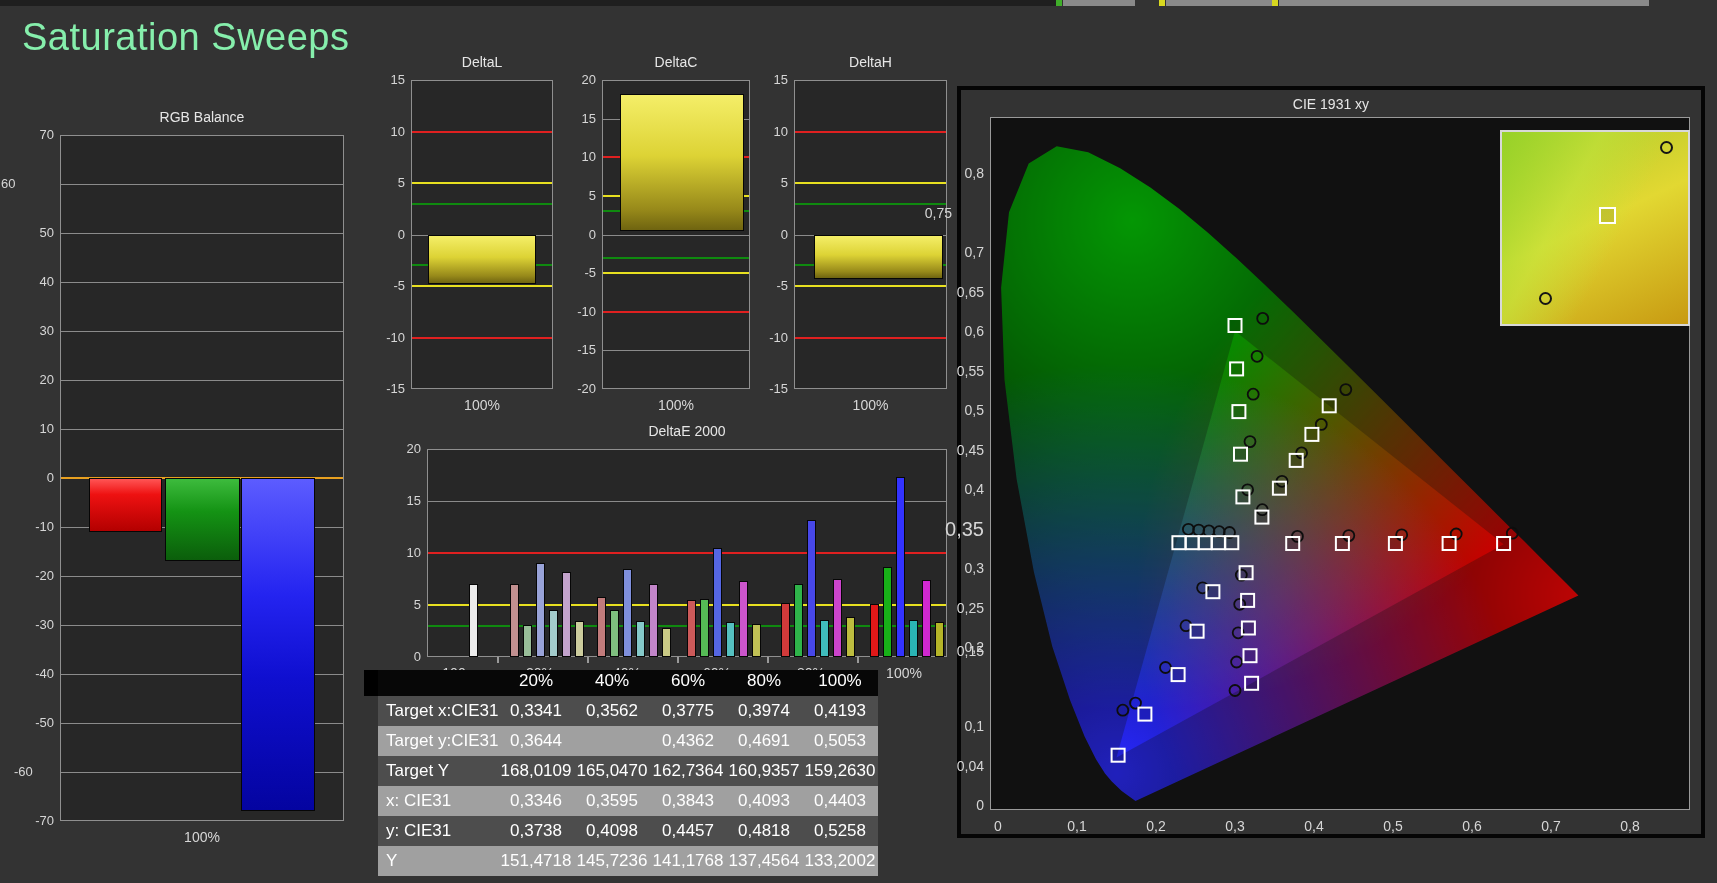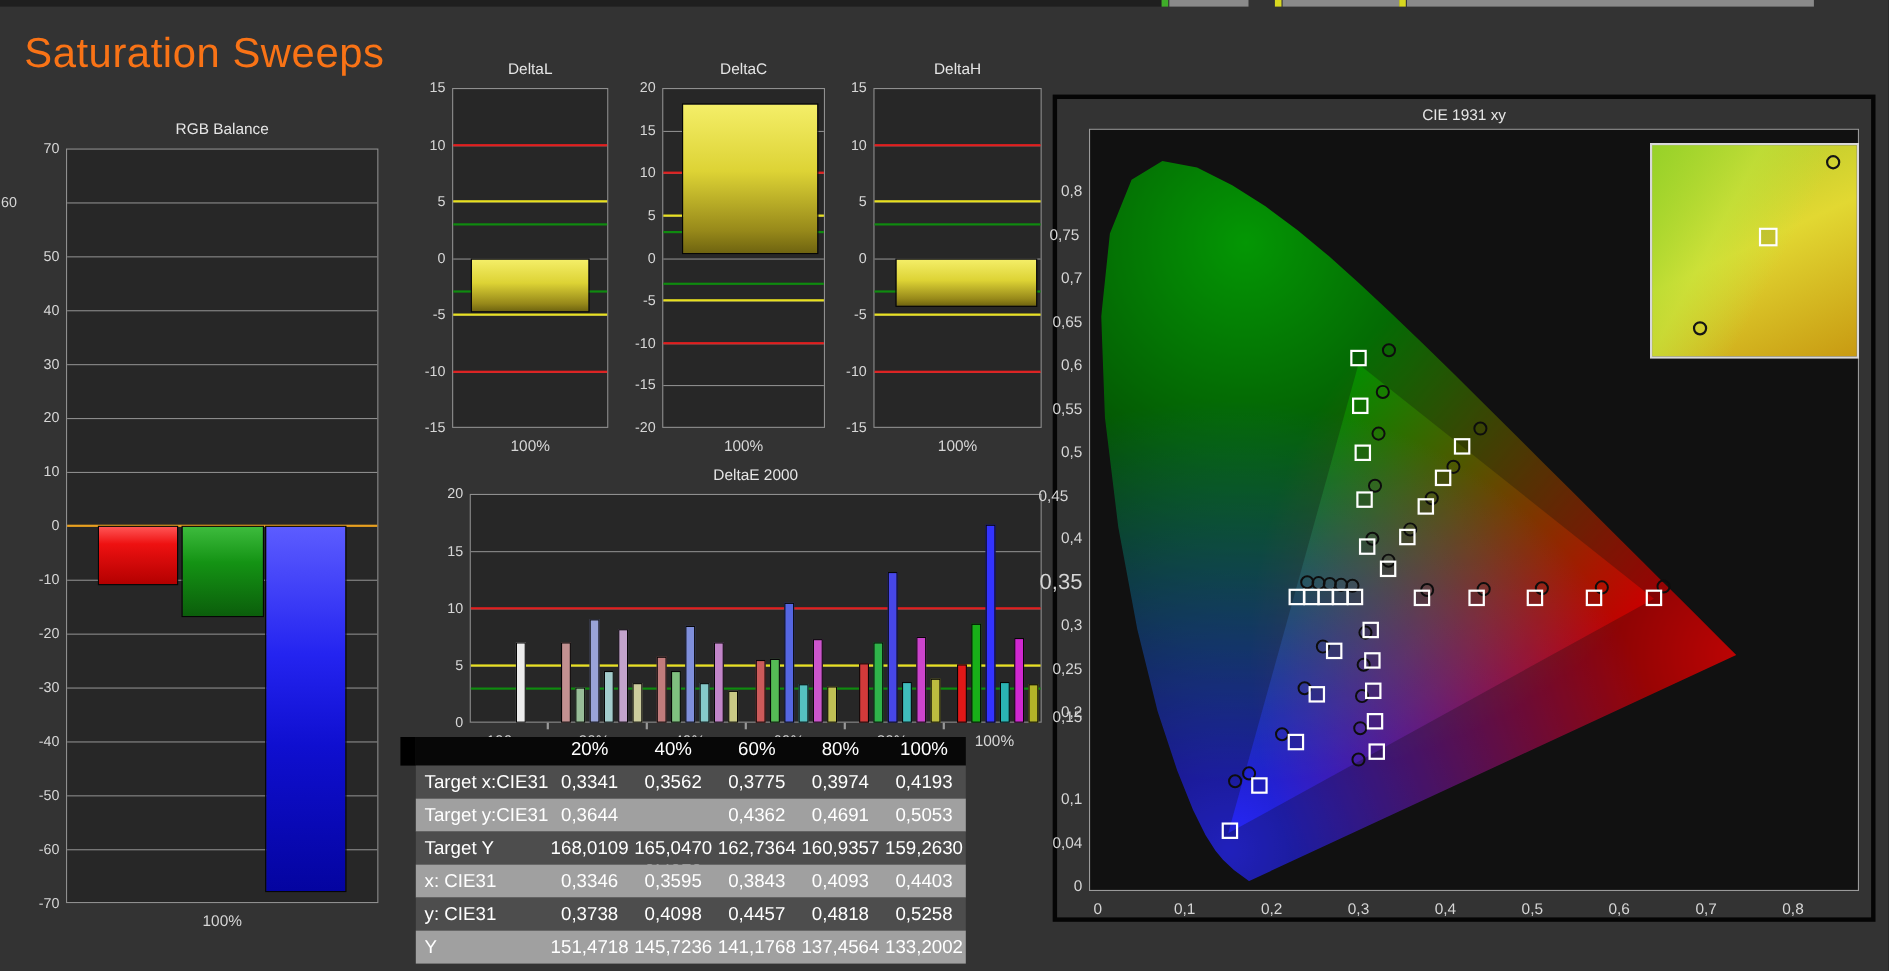--- a/index.html
+++ b/index.html
@@ -2,22 +2,22 @@
 <html><head>
 <meta charset="utf-8">
 <style>
   html,body{margin:0;padding:0;background:#222;}
   .page{position:relative;width:1717px;height:883px;background:#333333;overflow:hidden;
         font-family:"Liberation Sans",sans-serif;}
   .abs{position:absolute;}
   .plot{position:absolute;background:#272727;border:1px solid #8f8f8f;box-sizing:border-box;}
   .lbl{position:absolute;color:#d6d6d6;font-size:13px;line-height:16px;white-space:nowrap;}
   .ctitle{position:absolute;color:#e6e6e6;font-size:14px;text-align:center;white-space:nowrap;}
-  .page-title{position:absolute;left:22px;top:28px;margin:0;font-size:38px;font-weight:400;
-        color:#f97316;letter-spacing:.5px;}
+  .page-title{position:absolute;left:22px;top:16px;margin:0;font-size:38px;font-weight:400;
+        color:#86efac;letter-spacing:.5px;}
   .bar{position:absolute;border:1px solid #060606;box-sizing:border-box;}
   .bar-red{background:linear-gradient(180deg,#ff5555 0%,#ee1111 30%,#b30000 100%);}
   .bar-green{background:linear-gradient(180deg,#3dbb3d 0%,#149314 40%,#0b5e0b 100%);}
   .bar-blue{background:linear-gradient(180deg,#5c5cff 0%,#2424f0 35%,#0f0fd0 60%,#0404a0 100%);}
   .bar-yellow{background:linear-gradient(180deg,#f4ee68 0%,#ddd335 45%,#97891a 85%,#6f6410 100%);}
   .cie-panel{position:absolute;background:#333;border:4px solid #050505;box-sizing:border-box;}
   .cie-plot{position:absolute;background:#111111;border:1px solid #9a9a9a;box-sizing:border-box;}
   .inset{position:absolute;border:2px solid #d8d8d8;box-sizing:border-box;
          background:linear-gradient(118deg,rgba(150,210,40,.95) 0%,rgba(190,230,60,.6) 35%,rgba(190,230,60,0) 60%),
                     linear-gradient(155deg,#a9c528 0%,#e2d832 48%,#c89a12 100%);}
@@ -58,21 +58,21 @@
     <div class="lbl" style="position: absolute; left: 14px; top: 519px; width: 40px; text-align: right;">-10</div>
     <div class="abs" style="position: absolute; left: 61px; top: 576px; width: 282px; height: 1px; background: rgb(139, 139, 139);"></div>
     <div class="lbl" style="position: absolute; left: 14px; top: 568px; width: 40px; text-align: right;">-20</div>
     <div class="abs" style="position: absolute; left: 61px; top: 625px; width: 282px; height: 1px; background: rgb(139, 139, 139);"></div>
     <div class="lbl" style="position: absolute; left: 14px; top: 617px; width: 40px; text-align: right;">-30</div>
     <div class="abs" style="position: absolute; left: 61px; top: 674px; width: 282px; height: 1px; background: rgb(139, 139, 139);"></div>
     <div class="lbl" style="position: absolute; left: 14px; top: 666px; width: 40px; text-align: right;">-40</div>
     <div class="abs" style="position: absolute; left: 61px; top: 723px; width: 282px; height: 1px; background: rgb(139, 139, 139);"></div>
     <div class="lbl" style="position: absolute; left: 14px; top: 715px; width: 40px; text-align: right;">-50</div>
     <div class="abs" style="position: absolute; left: 61px; top: 772px; width: 282px; height: 1px; background: rgb(139, 139, 139);"></div>
-    <div class="lbl" style="position: absolute; left: 14px; top: 764px; width: 40px; text-align: right;">-60</div>
+    <div class="lbl" style="position: absolute; left: 14px; top: 764px; width: 40px; ">-60</div>
     <div class="lbl" style="position: absolute; left: 14px; top: 813px; width: 40px; text-align: right;">-70</div>
     <div class="abs" style="position: absolute; left: 61px; top: 477px; width: 282px; height: 2px; background: rgb(232, 160, 32);"></div>
     <div class="bar bar-red" style="position: absolute; left: 89px; top: 478px; width: 73px; height: 53.9px;"></div>
     <div class="bar bar-green" style="position: absolute; left: 165px; top: 478px; width: 75px; height: 83.3px;"></div>
     <div class="bar bar-blue" style="position: absolute; left: 241px; top: 478px; width: 74px; height: 333.2px;"></div>
     <div class="lbl" style="position: absolute; left: 162px; top: 829px; width: 80px; text-align: center; font-size: 14px;">100%</div>
     <div class="ctitle" style="position: absolute; left: 392px; top: 54px; width: 180px;">DeltaL</div>
     <div class="plot" style="position: absolute; left: 411px; top: 80px; width: 142px; height: 309px;"></div>
     <div class="lbl" style="position: absolute; left: 375px; top: 72px; width: 30px; text-align: right;">15</div>
     <div class="abs" style="position: absolute; left: 412px; top: 131.5px; width: 140px; height: 1px; background: rgb(139, 139, 139);"></div>
@@ -347,27 +347,27 @@
     </svg>
     <div class="lbl" style="position: absolute; left: 944px; top: 797px; width: 40px; text-align: right; font-size: 14px;">0</div>
     <div class="lbl" style="position: absolute; left: 944px; top: 757.5px; width: 40px; text-align: right; font-size: 14px;">0,04</div>
     <div class="lbl" style="position: absolute; left: 944px; top: 718px; width: 40px; text-align: right; font-size: 14px;">0,1</div>
     <div class="lbl" style="position: absolute; left: 944px; top: 643px; width: 40px; text-align: right; font-size: 14px;">0,15</div>
     <div class="lbl" style="position: absolute; left: 944px; top: 639px; width: 40px; text-align: right; font-size: 14px;">0,2</div>
     <div class="lbl" style="position: absolute; left: 944px; top: 599.5px; width: 40px; text-align: right; font-size: 14px;">0,25</div>
     <div class="lbl" style="position: absolute; left: 944px; top: 560px; width: 40px; text-align: right; font-size: 14px;">0,3</div>
     <div class="lbl" style="position: absolute; left: 944px; top: 520.5px; width: 40px; text-align: right; font-size: 20px;">0,35</div>
     <div class="lbl" style="position: absolute; left: 944px; top: 481px; width: 40px; text-align: right; font-size: 14px;">0,4</div>
-    <div class="lbl" style="position: absolute; left: 944px; top: 441.5px; width: 40px; text-align: left; font-size: 14px;">0,45</div>
+    <div class="lbl" style="position: absolute; left: 944px; top: 441.5px; width: 40px; text-align: right; font-size: 14px;">0,45</div>
     <div class="lbl" style="position: absolute; left: 944px; top: 402px; width: 40px; text-align: right; font-size: 14px;">0,5</div>
     <div class="lbl" style="position: absolute; left: 944px; top: 362.5px; width: 40px; text-align: right; font-size: 14px;">0,55</div>
     <div class="lbl" style="position: absolute; left: 944px; top: 323px; width: 40px; text-align: right; font-size: 14px;">0,6</div>
     <div class="lbl" style="position: absolute; left: 944px; top: 283.5px; width: 40px; text-align: right; font-size: 14px;">0,65</div>
     <div class="lbl" style="position: absolute; left: 944px; top: 244px; width: 40px; text-align: right; font-size: 14px;">0,7</div>
-    <div class="lbl" style="position: absolute; left: 954px; top: 204.5px; width: 40px; font-size: 14px;">0,75</div>
+    <div class="lbl" style="position: absolute; left: 912px; top: 204.5px; width: 40px; text-align: right; font-size: 14px;">0,75</div>
     <div class="lbl" style="position: absolute; left: 944px; top: 165px; width: 40px; text-align: right; font-size: 14px;">0,8</div>
     <div class="lbl" style="position: absolute; left: 978px; top: 818px; width: 40px; text-align: center; font-size: 14px;">0</div>
     <div class="lbl" style="position: absolute; left: 1057px; top: 818px; width: 40px; text-align: center; font-size: 14px;">0,1</div>
     <div class="lbl" style="position: absolute; left: 1136px; top: 818px; width: 40px; text-align: center; font-size: 14px;">0,2</div>
     <div class="lbl" style="position: absolute; left: 1215px; top: 818px; width: 40px; text-align: center; font-size: 14px;">0,3</div>
     <div class="lbl" style="position: absolute; left: 1294px; top: 818px; width: 40px; text-align: center; font-size: 14px;">0,4</div>
     <div class="lbl" style="position: absolute; left: 1373px; top: 818px; width: 40px; text-align: center; font-size: 14px;">0,5</div>
     <div class="lbl" style="position: absolute; left: 1452px; top: 818px; width: 40px; text-align: center; font-size: 14px;">0,6</div>
     <div class="lbl" style="position: absolute; left: 1531px; top: 818px; width: 40px; text-align: center; font-size: 14px;">0,7</div>
     <div class="lbl" style="position: absolute; left: 1610px; top: 818px; width: 40px; text-align: center; font-size: 14px;">0,8</div>

